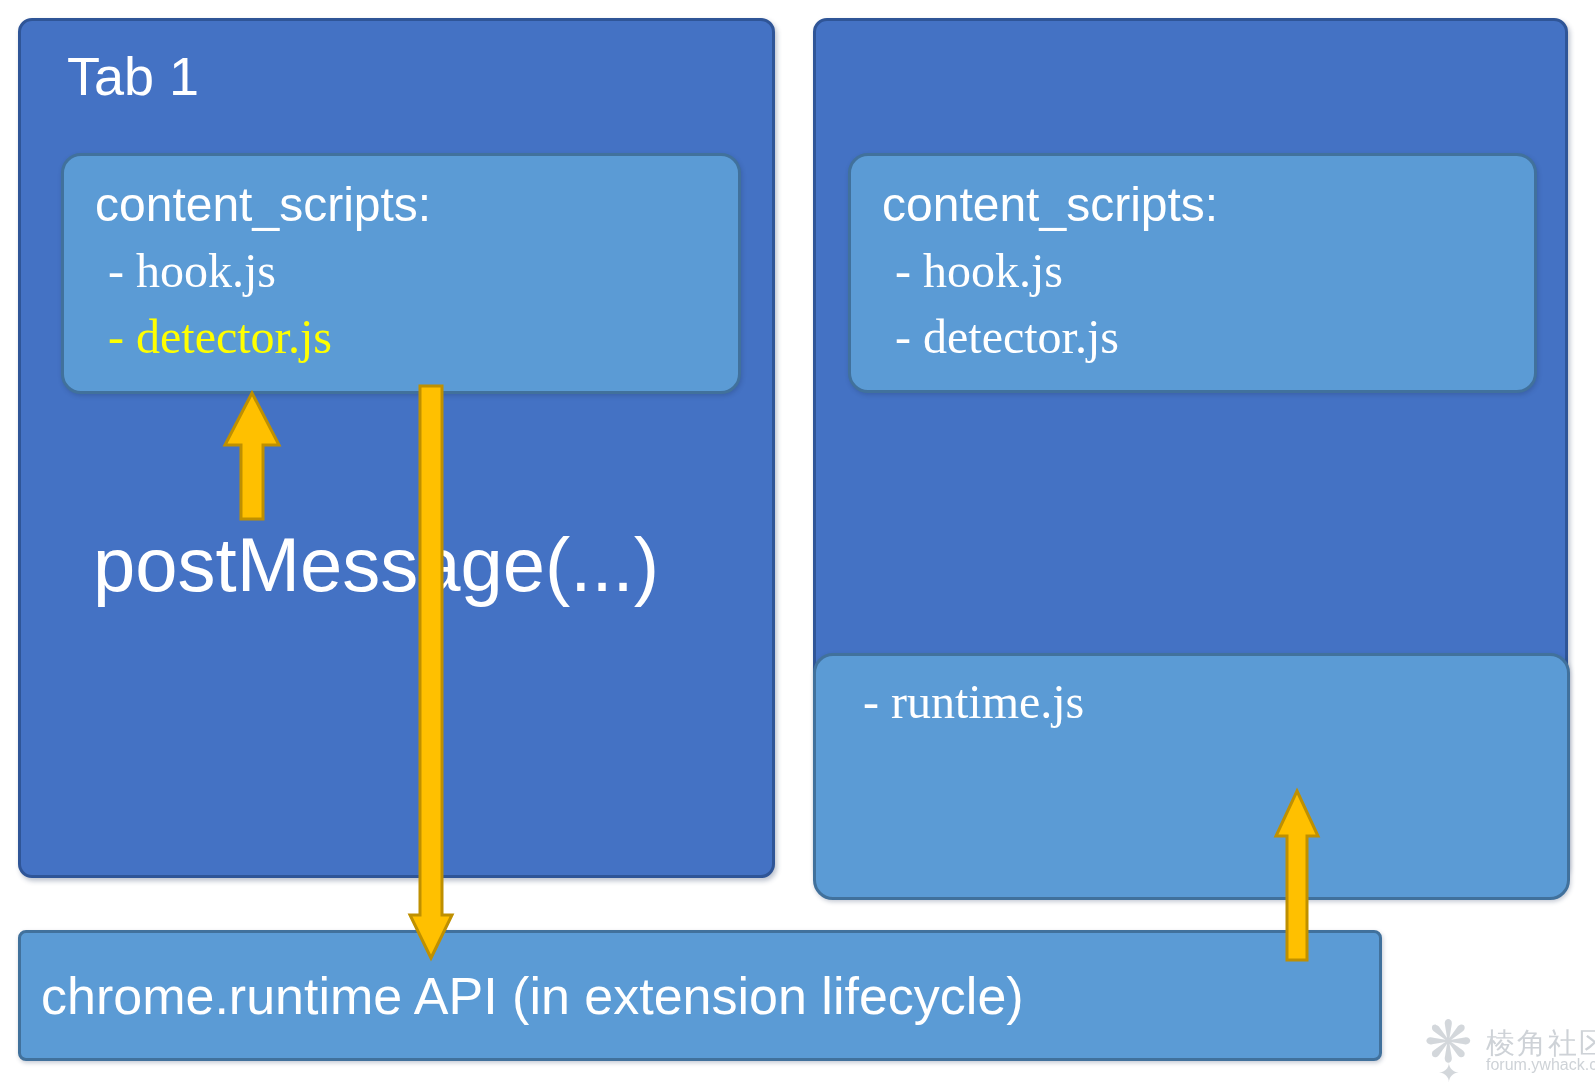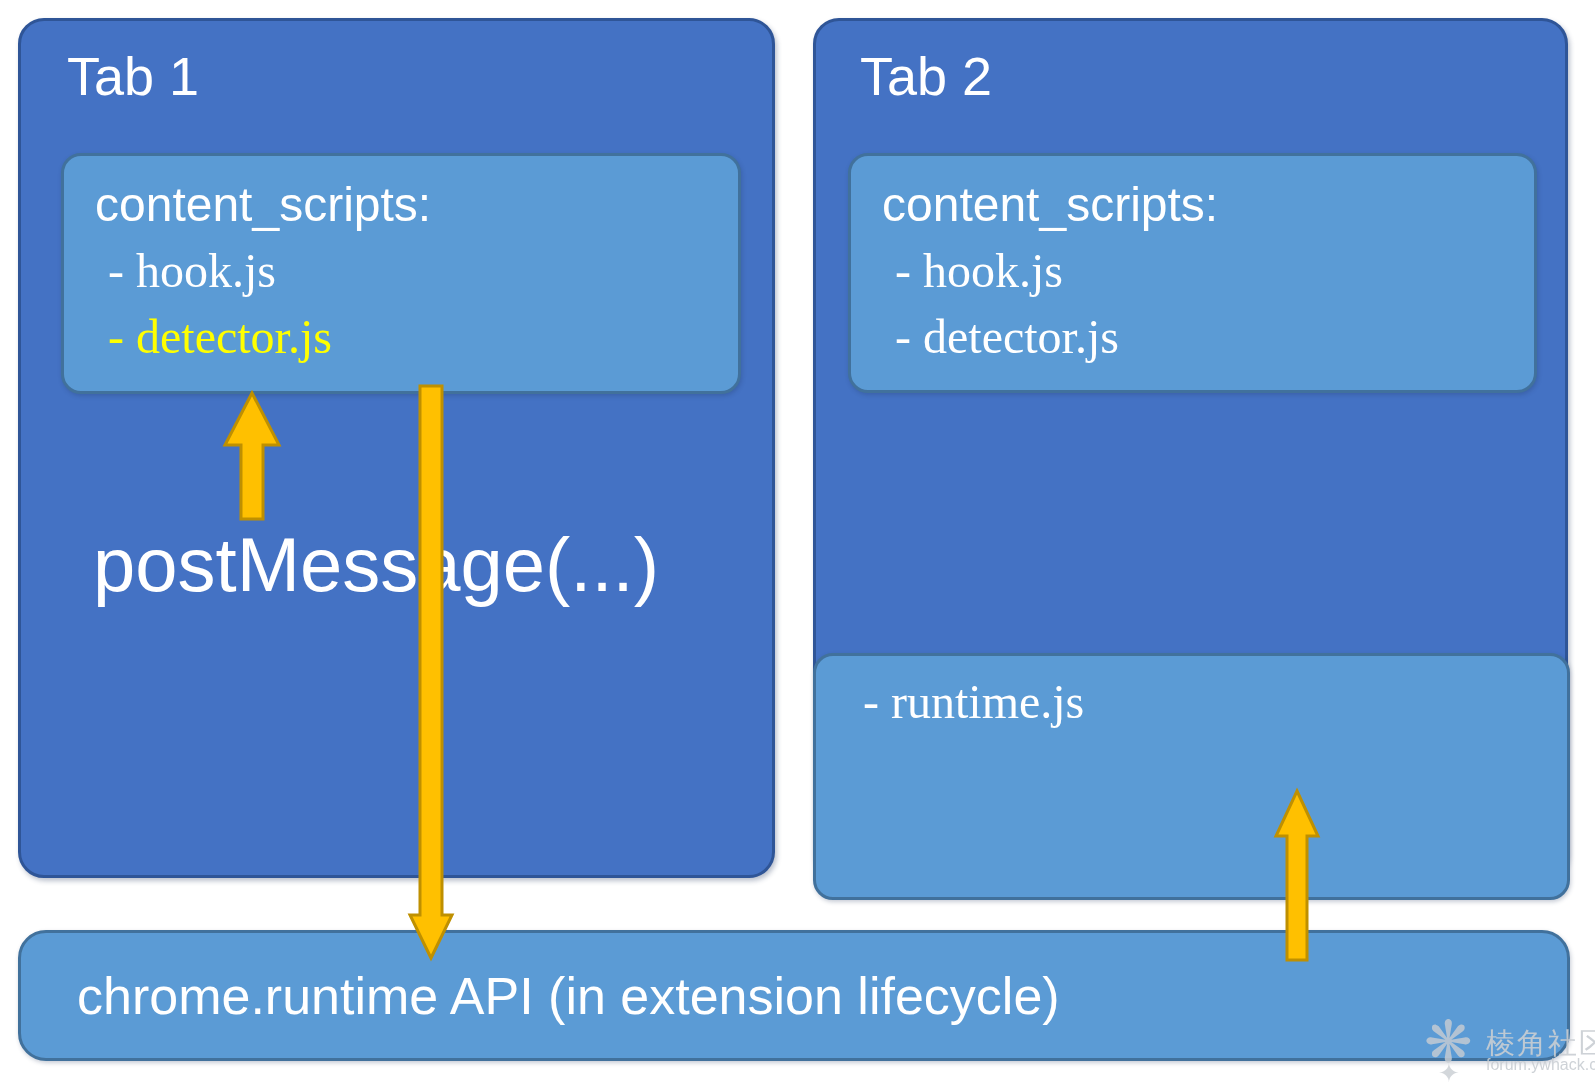--- a/index.html
+++ b/index.html
@@ -19,21 +19,21 @@
     width: 1595px; height: 1089px;
     font-family: "Liberation Sans", sans-serif;
     position: relative; overflow: hidden;
   }
   #canvas { position: absolute; left: 0; top: 0; width: 1595px; height: 1089px; }
 
   .tab {
     position: absolute;
     background: var(--tab-fill);
     border: 3px solid var(--tab-border);
-    border-radius: 26px;
+    border-radius: 14px;
     box-shadow: 2px 3px 5px rgba(30,50,90,0.30);
   }
   #tab1 { left: 18px; top: 18px; width: 757px; height: 860px; }
   #tab2 { left: 813px; top: 18px; width: 755px; height: 860px; }
 
   .tab-title {
     position: absolute;
     color: var(--text-primary);
     font-size: 54px;
     line-height: 1.15;
@@ -69,27 +69,27 @@
     position: absolute;
     left: 72px; top: 500px;
     color: var(--text-primary);
     font-size: 76px;
     line-height: 1.15;
     white-space: nowrap;
   }
 
   #runtime-bar {
     position: absolute;
-    left: 18px; top: 930px; width: 1552px; height: 131px;
+    left: 18px; top: 930px; width: 1364px; height: 131px;
     background: var(--box-fill);
     border: 3px solid var(--box-border);
-    border-radius: 28px;
+    border-radius: 8px;
     box-shadow: 1px 2px 4px rgba(30,50,90,0.25);
     display: flex; align-items: center;
-    padding-left: 56px;
+    padding-left: 20px;
   }
   #runtime-bar-label {
     color: var(--text-primary);
     font-size: 52px;
     white-space: nowrap;
   }
 
   #arrow-layer {
     position: absolute; left: 0; top: 0;
     width: 1595px; height: 1089px;
@@ -140,21 +140,20 @@
         <div class="box-line header">content_scripts:</div>
         <div class="box-line item">- hook.js</div>
         <div class="box-line item hl">- detector.js</div>
       </div>
     </div>
 
     <div id="postmessage">postMessage(...)</div>
   </div>
 
   <div class="tab" id="tab2">
-    <div class="tab-title" id="tab2-title">Tab 2</div>
 
     <div class="inner-box" id="cbox2">
       <div class="box-text">
         <div class="box-line header">content_scripts:</div>
         <div class="box-line item">- hook.js</div>
         <div class="box-line item">- detector.js</div>
       </div>
     </div>
 
     <div class="inner-box" id="dbox">

